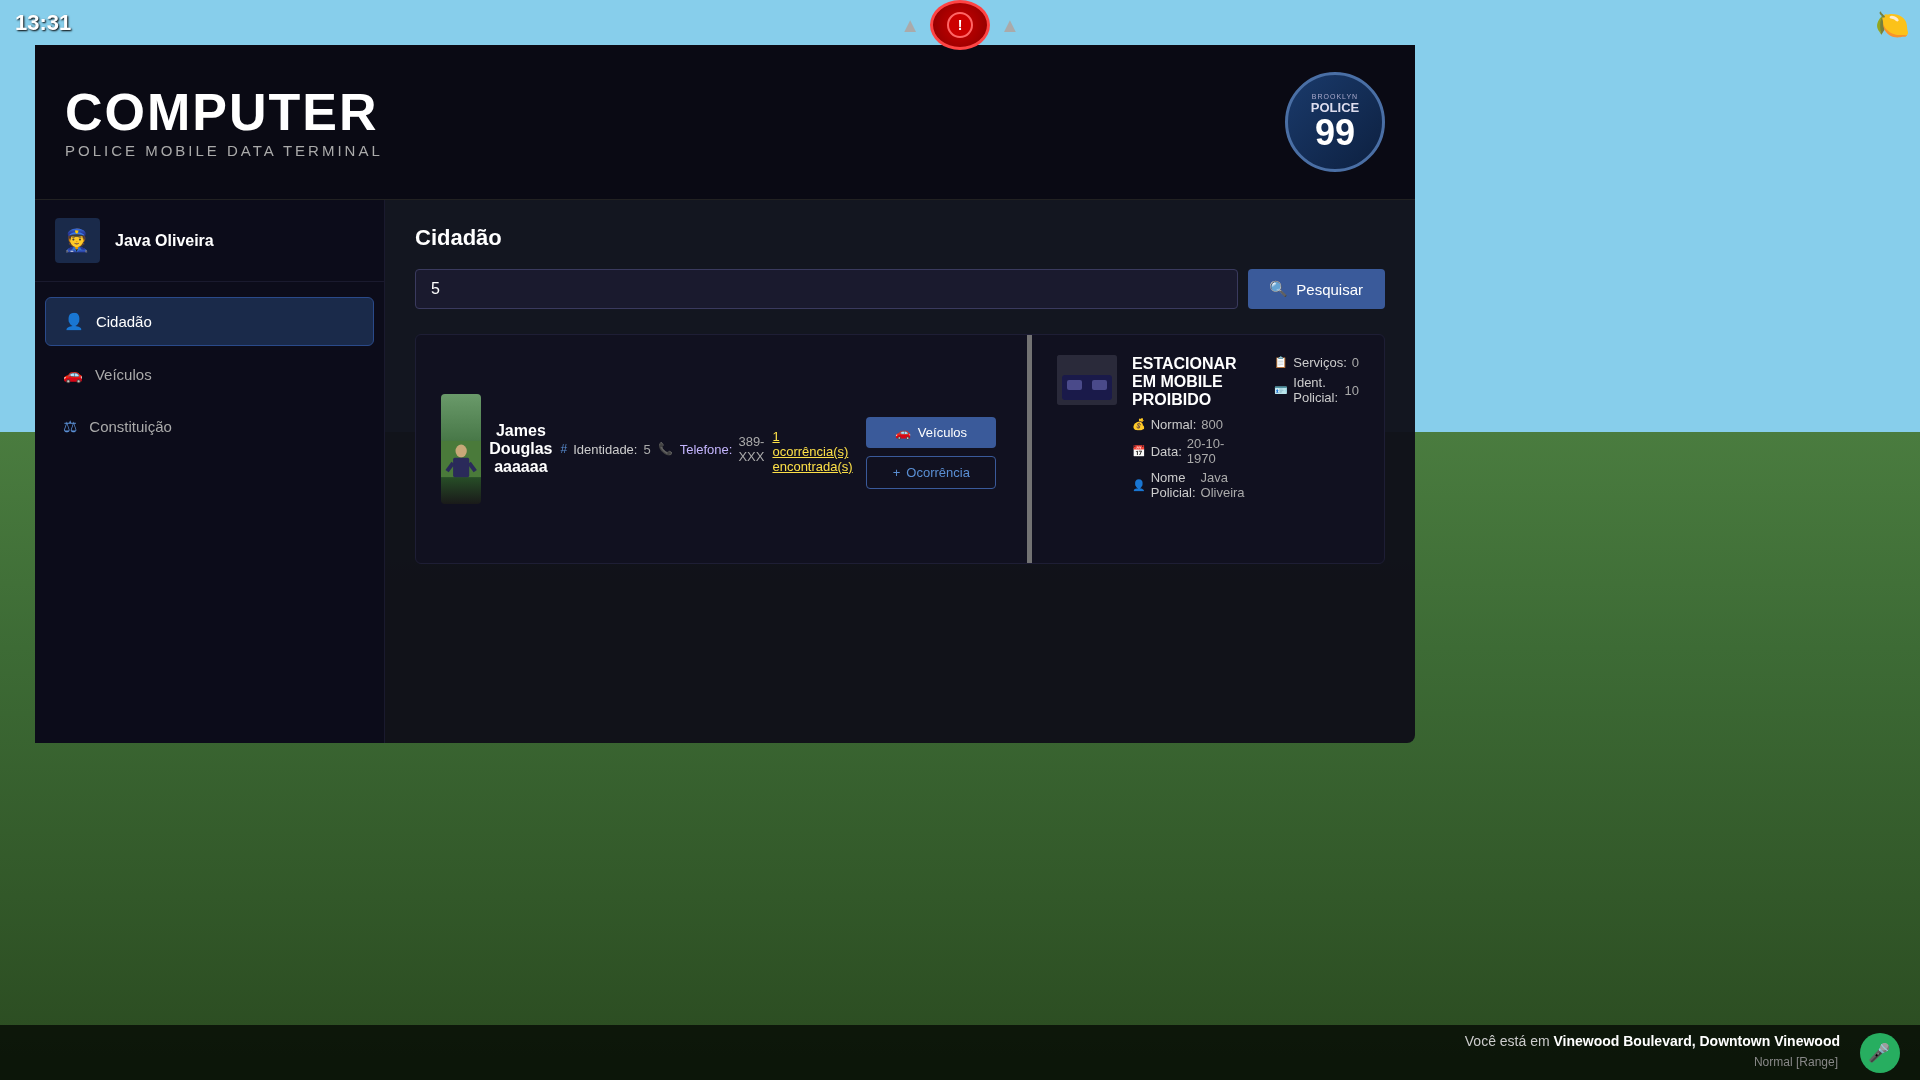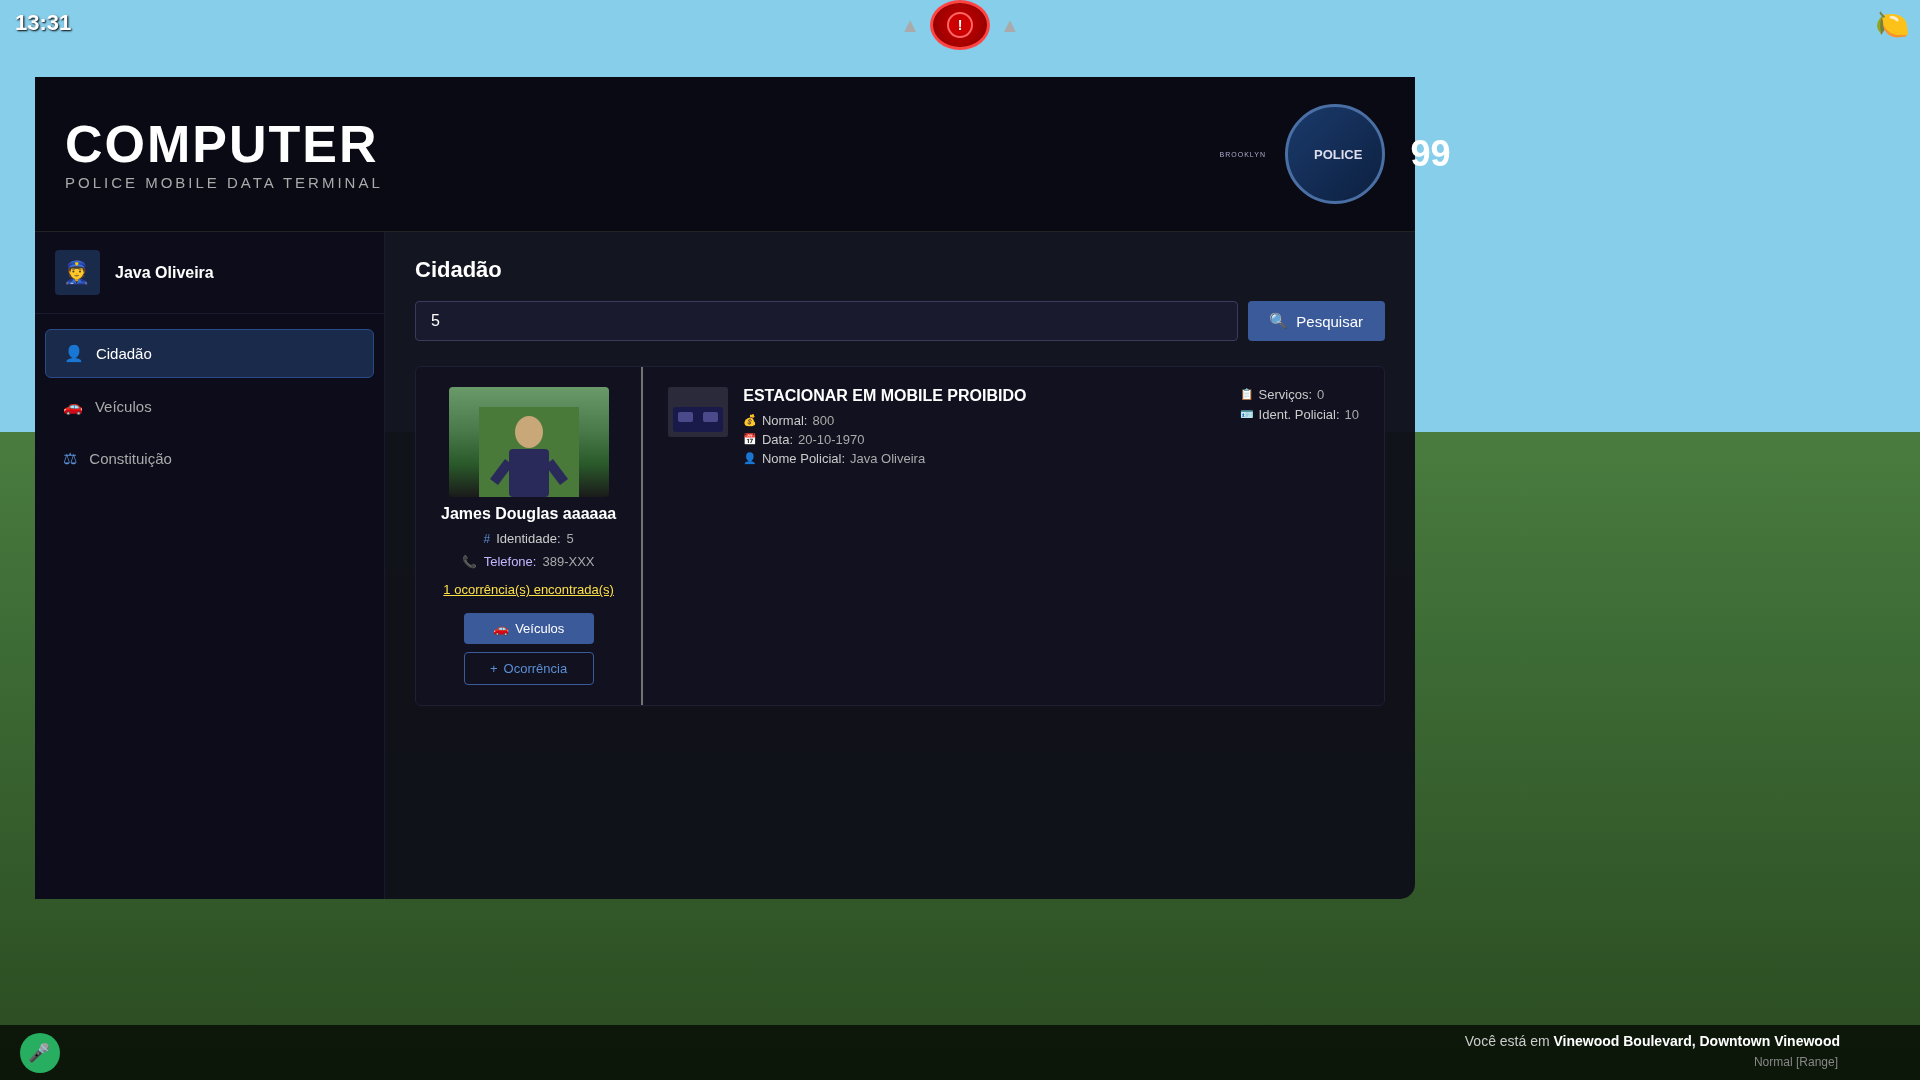--- a/index.html
+++ b/index.html
@@ -66,20 +66,21 @@
     
     .bottom-bar {
       position: absolute;
       bottom: 0;
       left: 0;
       width: 100%;
       height: 55px;
       background: rgba(0,0,0,0.7);
       display: flex;
       align-items: center;
+      justify-content: flex-end;
       padding: 0 20px;
       z-index: 10;
       gap: 20px;
     }
 
     .location-text {
       color: #ccc;
       font-size: 14px;
     }
 
@@ -108,27 +109,26 @@
       font-size: 28px;
       z-index: 10;
     }
 
     
     .mdt-panel {
       position: absolute;
       top: 45px;
       left: 35px;
       width: 1380px;
-      height: 822px;
+      height: 698px;
       background: rgba(15, 15, 25, 0.97);
-      border-radius: 15px;
+      border-radius: 8px;
       z-index: 5;
       display: flex;
       flex-direction: column;
-      margin-top: 32px;
     }
 
     
     .mdt-header {
       background: #0a0a14;
       padding: 20px 30px;
       display: flex;
       align-items: center;
       justify-content: space-between;
       border-bottom: 1px solid #222;
@@ -156,26 +156,25 @@
       position: relative;
     }
 
     .badge-outer {
       width: 100px;
       height: 100px;
       border-radius: 50%;
       background: linear-gradient(135deg, #1a3a6b, #0d2040);
       border: 3px solid #4a6fa5;
       display: flex;
-      flex-direction: row;
+      flex-direction: column;
       align-items: center;
       justify-content: center;
       color: white;
       text-align: center;
-      gap: 48px;
     }
 
     .badge-text-brooklyn {
       font-size: 7px;
       letter-spacing: 1px;
       color: #aac;
     }
 
     .badge-text-police {
       font-size: 13px;
@@ -314,25 +313,25 @@
       background: #111120;
       border: 1px solid #1e1e35;
       border-radius: 6px;
       display: flex;
       min-height: 230px;
     }
 
     .card-left {
       padding: 20px 25px;
       display: flex;
-      flex-direction: column;
+      flex-direction: row;
       align-items: center;
       gap: 8px;
       min-width: 220px;
-      border-right: 2px solid #737373;
+      border-right: 5px solid #737373;
     }
 
     .citizen-photo {
       width: 160px;
       height: 110px;
       background: linear-gradient(135deg, #2a4a2a, #1a3a1a);
       border-radius: 4px;
       display: flex;
       align-items: center;
       justify-content: center;

